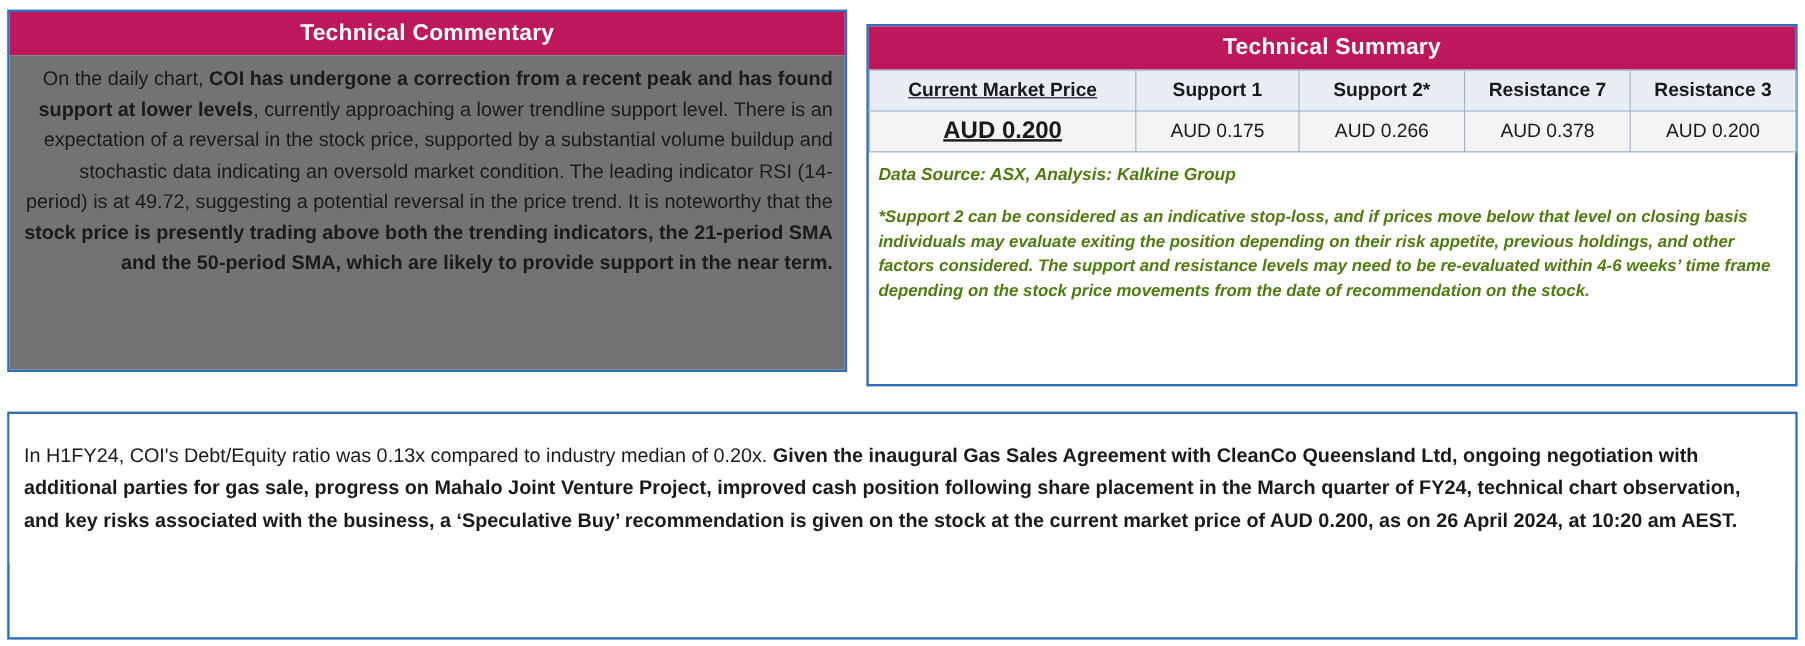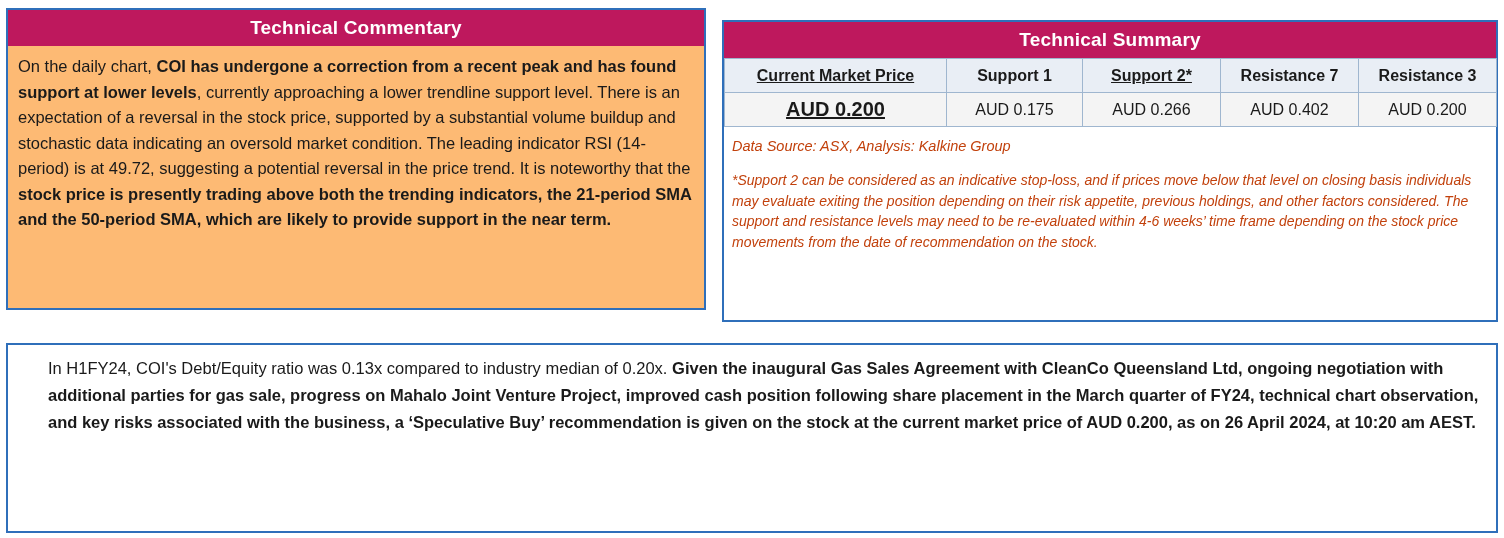--- a/index.html
+++ b/index.html
@@ -45,23 +45,24 @@
     left: 6px;
     top: 8px;
     width: 700px;
     height: 302px;
   }
   #commentary .body {
     padding: 8px 10px 6px 10px;
     font-size: 16.5px;
     line-height: 25.5px;
     color: #1a1a1a;
-    background: #fdba74;
+    background: #737373;
     height: calc(100% - 36px);
     box-sizing: border-box;
+    text-align: right;
   }
   #commentary .body b { font-weight: bold; }
 
   
   #summary {
     left: 722px;
     top: 8px;
     width: 776px;
     height: 302px;
     border: 2px solid #2f6fba;
@@ -91,30 +92,30 @@
   table.summary-table td {
     background: #f4f4f4;
   }
   table.summary-table td.cmp {
     font-weight: bold;
     font-size: 20px;
     text-decoration: underline;
   }
   th.col-cmp { width: 222px; text-decoration: underline; }
   th.col-s1  { width: 136px; }
-  th.col-s2  { width: 138px; text-decoration: underline; }
+  th.col-s2  { width: 138px; }
   th.col-r1  { width: 138px; }
   th.col-r2  { width: 138px; }
 
   #summary .notes {
     padding: 10px 10px 0 8px;
     font-size: 14px;
     font-style: italic;
-    font-weight: normal;
-    color: #c2410c;
+    font-weight: bold;
+    color: #4d7c0f;
     line-height: 19px;
   }
   #summary .note-source {
     margin-bottom: 14px;
     font-size: 14.5px;
   }
   #summary .note-disclaimer {
     font-size: 14px;
     line-height: 20.5px;
   }
@@ -125,26 +126,25 @@
     top: 343px;
     width: 1492px;
     height: 190px;
   }
   #recommendation .panel-header {
     font-size: 19px;
     height: 40px;
     line-height: 40px;
   }
   #recommendation .body {
-    padding: 10px 12px;
+    padding: 22px 12px;
     font-size: 16.5px;
     line-height: 27px;
     color: #1a1a1a;
     background: #ffffff;
-    margin-left: 28px;
   }
   #recommendation .body b { font-weight: bold; }
 </style>
 </head>
 <body>
 
 <div class="page">
 
   <div class="panel" id="commentary">
     <div class="panel-header">Technical Commentary</div>
@@ -161,21 +161,21 @@
           <th class="col-s2">Support 2*</th>
           <th class="col-r1">Resistance 7</th>
           <th class="col-r2">Resistance 3</th>
         </tr>
       </thead>
       <tbody>
         <tr>
           <td class="cmp">AUD 0.200</td>
           <td>AUD 0.175</td>
           <td>AUD 0.266</td>
-          <td>AUD 0.402</td>
+          <td>AUD 0.378</td>
           <td>AUD 0.200</td>
         </tr>
       </tbody>
     </table>
     <div class="notes">
       <div class="note-source">Data Source: ASX, Analysis: Kalkine Group</div>
       <div class="note-disclaimer">*Support 2 can be considered as an indicative stop-loss, and if prices move below that level on closing basis individuals may evaluate exiting the position depending on their risk appetite, previous holdings, and other factors considered. The support and resistance levels may need to be re-evaluated within 4-6 weeks’ time frame depending on the stock price movements from the date of recommendation on the stock.</div>
     </div>
   </div>
 

